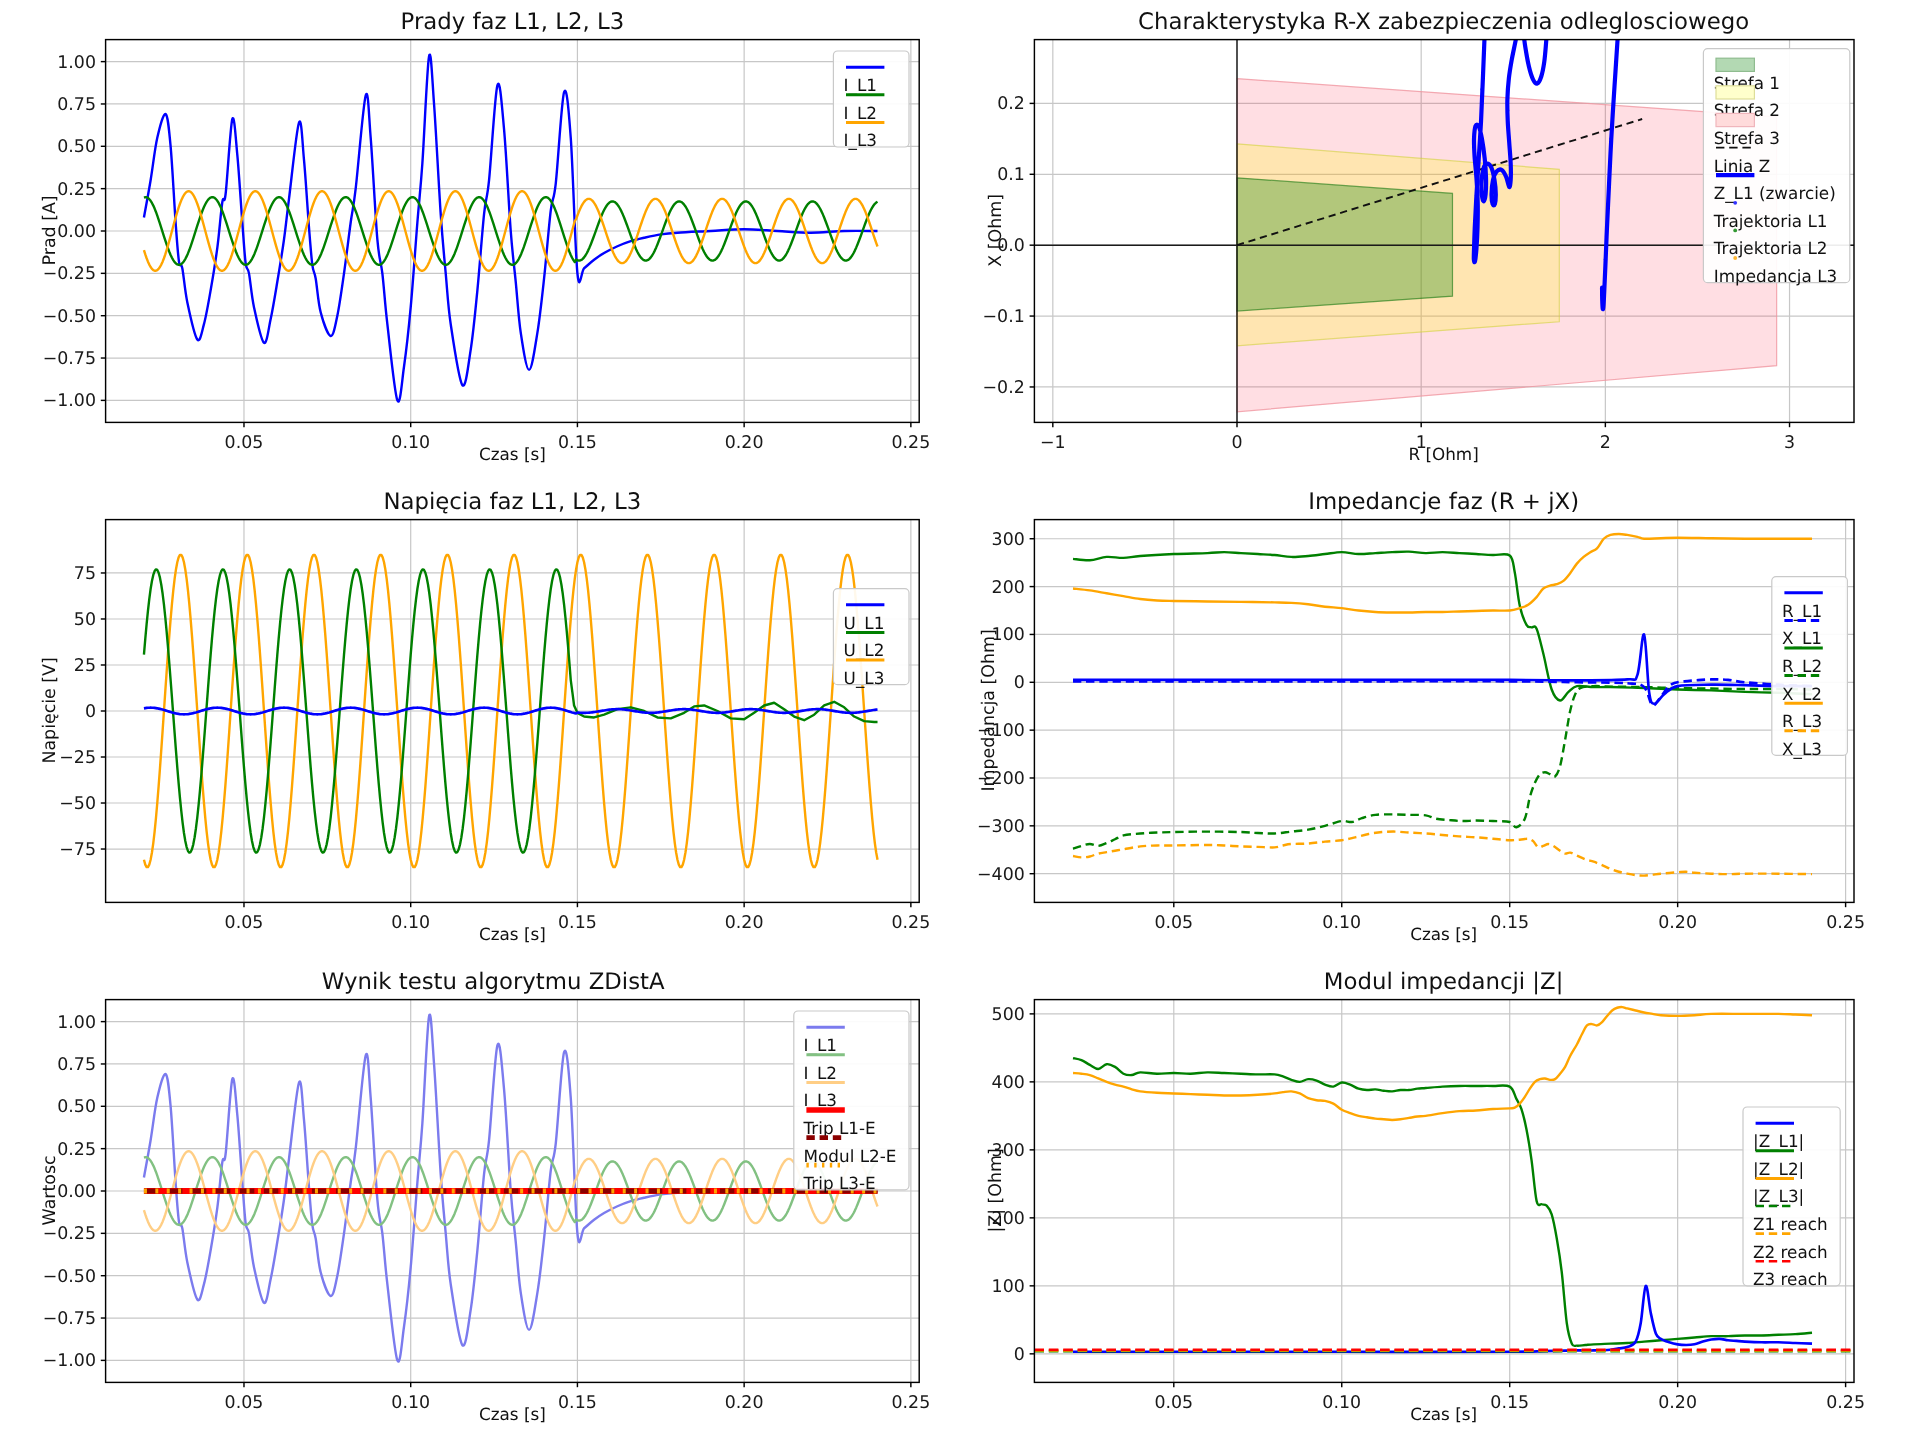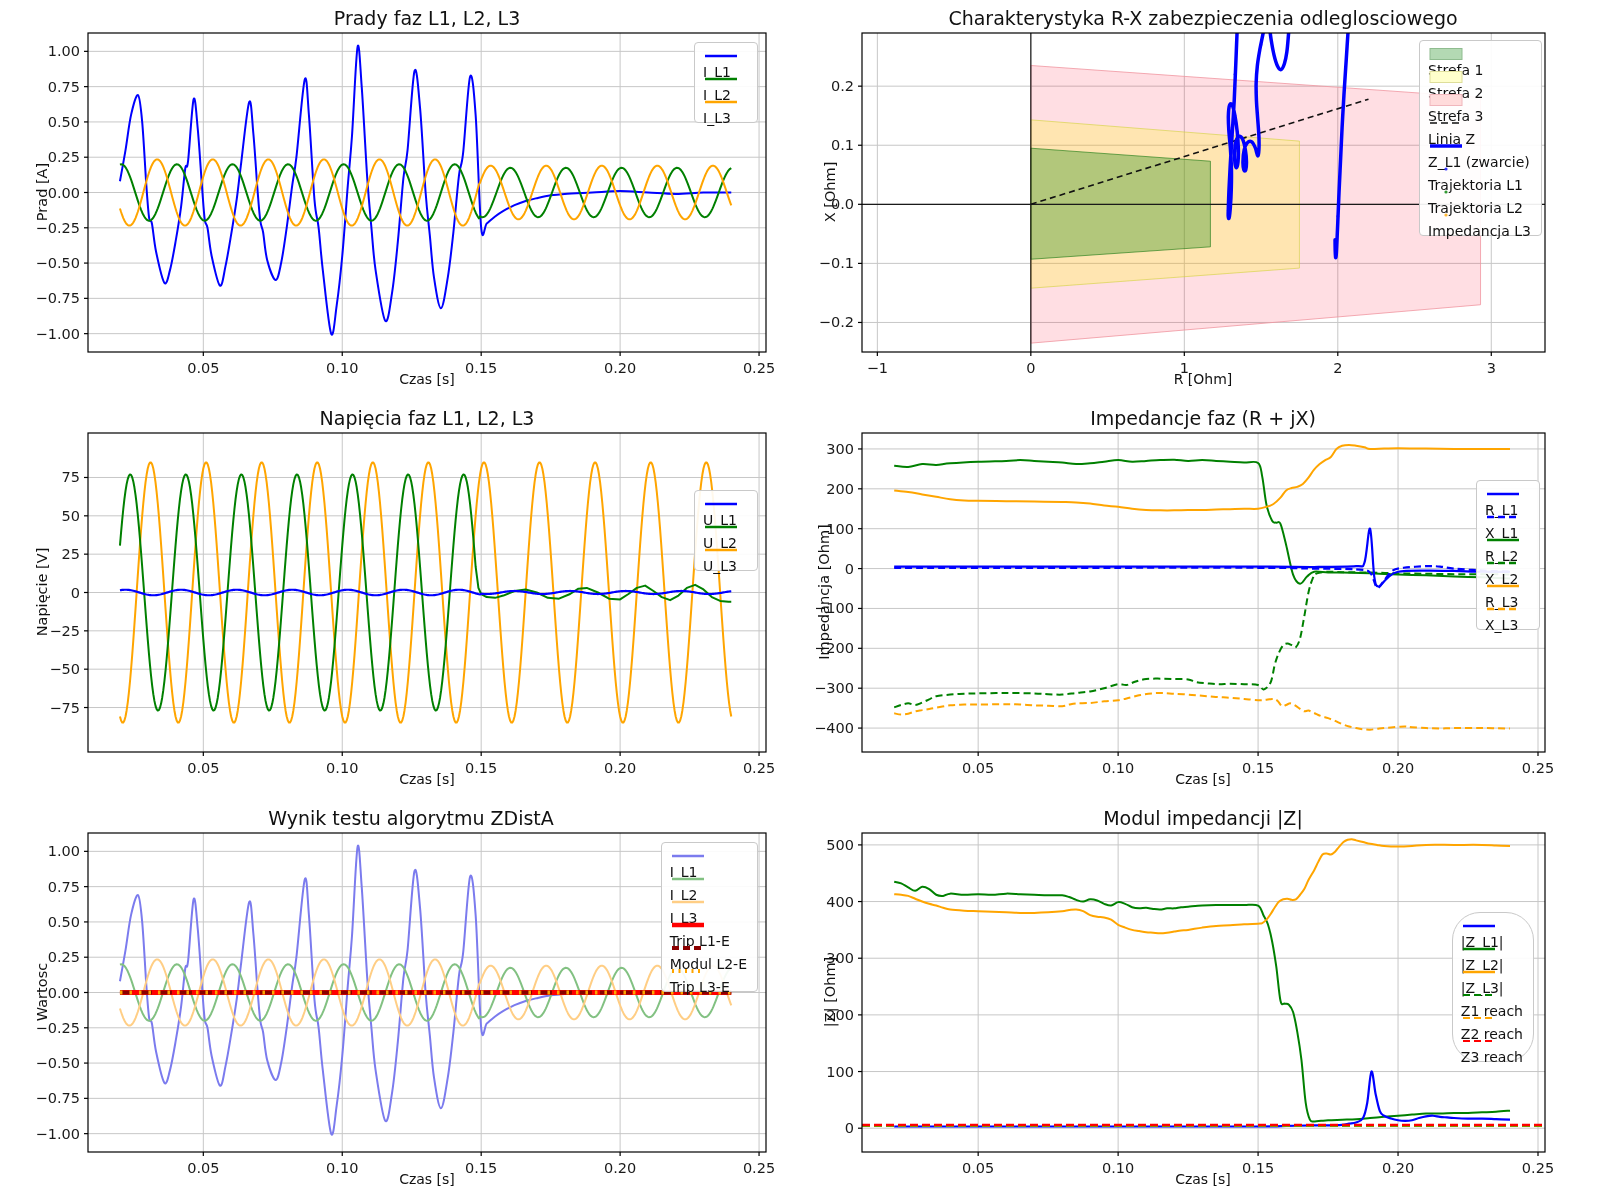--- a/index.html
+++ b/index.html
@@ -564,21 +564,21 @@
             <text x="54" y="219.88099467140322" text-anchor="end" font-size="14.5px" fill="#1a1a1a">200</text>
             <line x1="58" y1="271.5417406749556" x2="62" y2="271.5417406749556" stroke="#000000" stroke-width="1.2"></line>
             <text x="54" y="276.5417406749556" text-anchor="end" font-size="14.5px" fill="#1a1a1a">100</text>
             <line x1="58" y1="328.202486678508" x2="62" y2="328.202486678508" stroke="#000000" stroke-width="1.2"></line>
             <text x="54" y="333.202486678508" text-anchor="end" font-size="14.5px" fill="#1a1a1a">0</text>
           </g>
         </svg></div>
     <div class="plot-title" style="left:403px">Modul impedancji |Z|</div>
     <div class="xlabel" style="left:403px">Czas [s]</div>
     <div class="ylabel" style="left:30px;top:192px">|Z| [Ohm]</div>
-  <div class="legend" style="right: 66px; top: 112px; border-radius: 28px;">
+  <div class="legend" style="right: 66px; top: 122px;">
         <div class="legend-row">
           <svg width="36" height="16">
             <line x1="2" y1="8" x2="34" y2="8" stroke="#0000ff" stroke-width="2.5"></line>
           </svg>
           <span>|Z_L1|</span>
         </div>
         <div class="legend-row">
           <svg width="36" height="16">
             <line x1="2" y1="8" x2="34" y2="8" stroke="#008000" stroke-width="2.5"></line>
           </svg>

